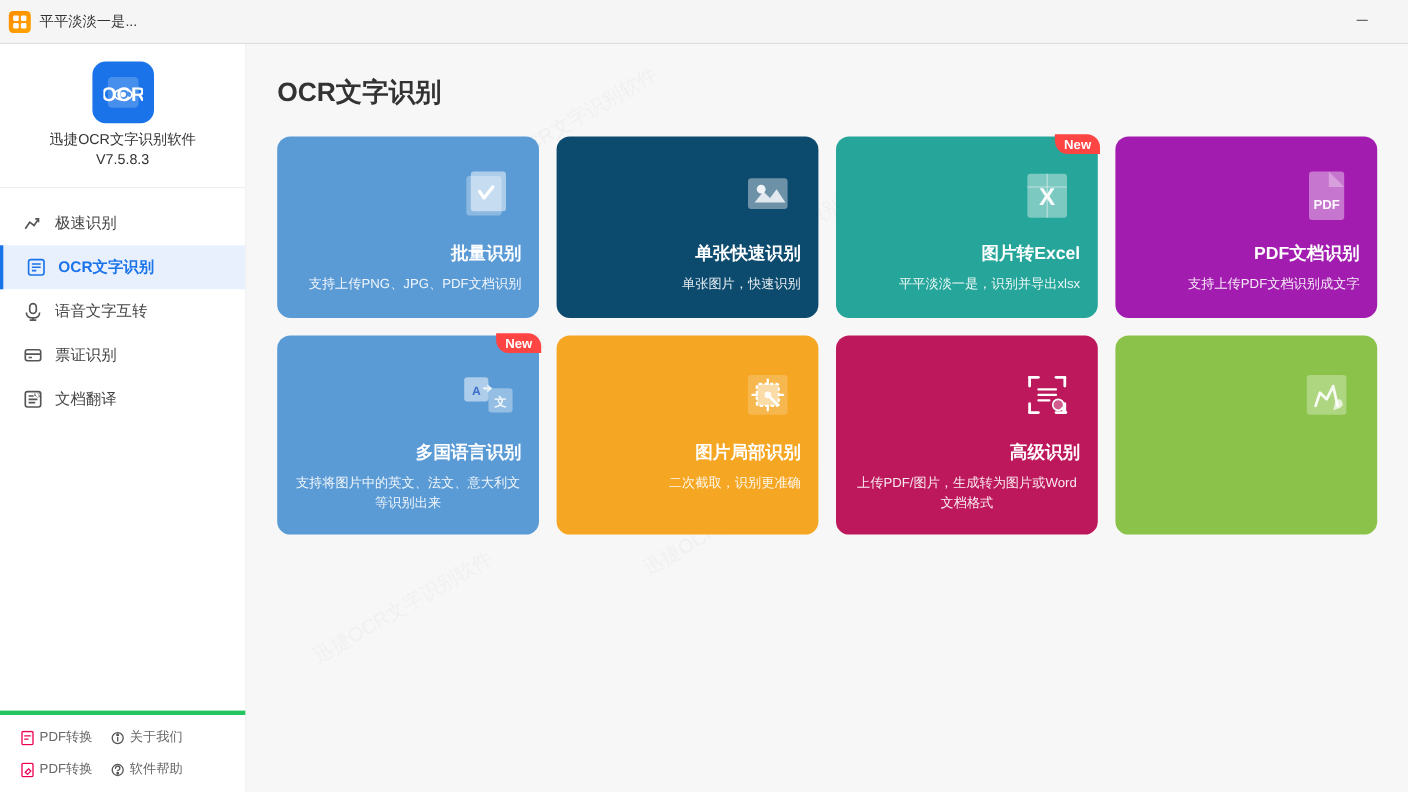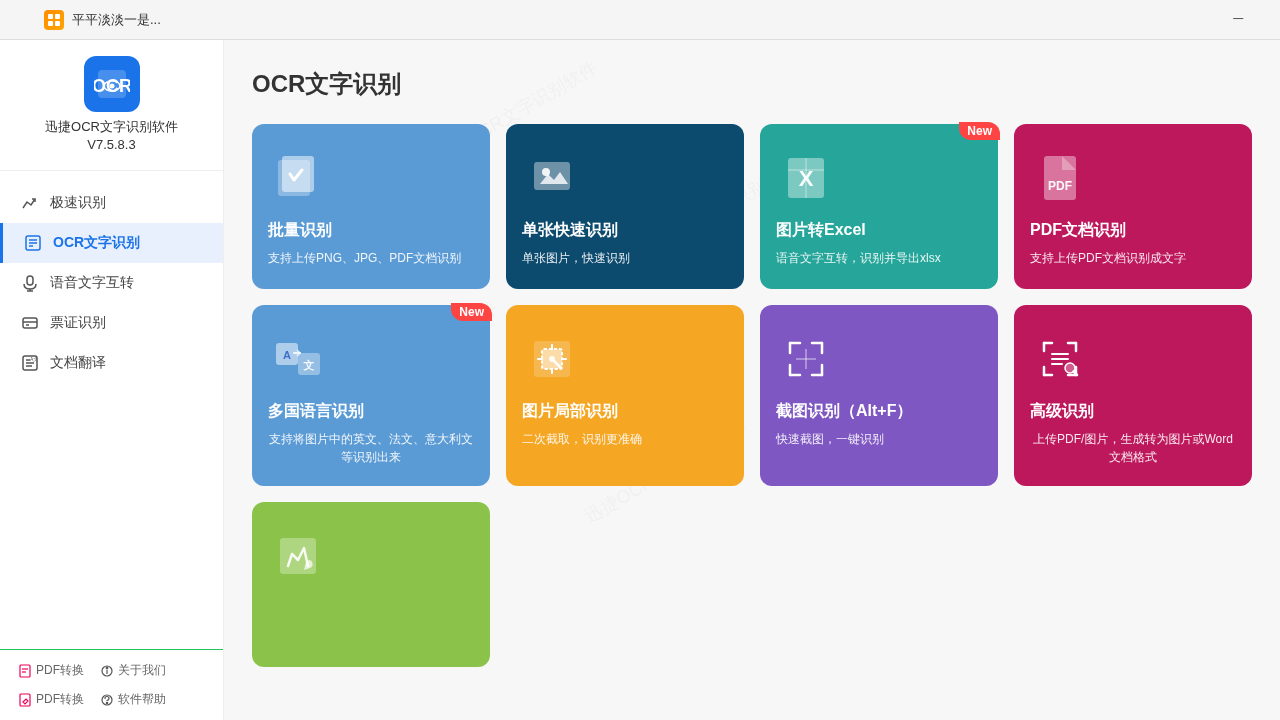--- a/index.html
+++ b/index.html
@@ -21,21 +21,20 @@
       align-items: center;
       justify-content: space-between;
       padding: 0 8px;
       border-bottom: 1px solid #ddd;
       flex-shrink: 0;
     }
     .titlebar-left {
       display: flex;
       align-items: center;
       gap: 8px;
-      margin-left: 36px;
     }
     .titlebar-icon {
       width: 20px;
       height: 20px;
       background: linear-gradient(135deg, #ff8c00, #ffa500);
       border-radius: 4px;
       display: flex; align-items: center; justify-content: center;
     }
     .titlebar-title {
       font-size: 13px;
@@ -133,21 +132,21 @@
       height: 20px;
       display: flex; align-items: center; justify-content: center;
       font-size: 16px;
       flex-shrink: 0;
     }
     .sidebar-footer {
       padding: 8px 12px;
       display: flex;
       flex-wrap: wrap;
       gap: 4px;
-      border-top: 1px solid #22c55e;
+      border-top: 4px solid #22c55e;
     }
     .sidebar-footer-btn {
       display: flex; align-items: center; gap: 4px;
       font-size: 12px;
       color: #666;
       cursor: pointer;
       padding: 4px 6px;
       border-radius: 4px;
     }
 
@@ -168,30 +167,30 @@
     .cards-grid {
       display: grid;
       grid-template-columns: repeat(4, 1fr);
       gap: 16px;
     }
     .card {
       border-radius: 12px;
       padding: 24px 16px 20px;
       display: flex;
       flex-direction: column;
-      align-items: flex-start;
+      align-items: flex-end;
       cursor: pointer;
       position: relative;
       min-height: 165px;
       transition: transform 0.1s;
     }
     .card-blue { background: #5b9bd5; }
     .card-teal { background: #0c4a6e; }
     .card-green { background: #26a69a; }
-    .card-pink { background: #be185d; }
+    .card-pink { background: #a21caf; }
     .card-orange { background: #f5a623; }
     .card-purple { background: #7e57c2; }
     .card-cyan { background: #be185d; }
     .card-lime { background: #8bc34a; }
 
     .card-icon {
       width: 60px;
       height: 60px;
       display: flex; align-items: center; justify-content: center;
       margin-bottom: 12px;
@@ -419,21 +418,21 @@
         <div class="badge-new">New</div>
         <div class="card-icon">
           <svg viewBox="0 0 52 52">
             <rect x="8" y="6" width="36" height="40" rx="3" fill="rgba(255,255,255,0.4)"></rect>
             <text x="26" y="34" text-anchor="middle" font-size="22" font-weight="bold" fill="rgba(255,255,255,0.95)">X</text>
             <line x1="8" y1="18" x2="44" y2="18" stroke="rgba(255,255,255,0.5)" stroke-width="1"></line>
             <line x1="26" y1="6" x2="26" y2="46" stroke="rgba(255,255,255,0.5)" stroke-width="1"></line>
           </svg>
         </div>
         <div class="card-title">图片转Excel</div>
-        <div class="card-desc">语音文字互转，识别并导出xlsx</div>
+        <div class="card-desc">平平淡淡一是，识别并导出xlsx</div>
       </div>
 
       <div class="card card-pink">
         <div class="card-icon">
           <svg viewBox="0 0 52 52">
             <rect x="10" y="4" width="32" height="44" rx="3" fill="rgba(255,255,255,0.4)"></rect>
             <path d="M28 4 L42 18 L28 18 Z" fill="rgba(255,255,255,0.3)"></path>
             <text x="26" y="38" text-anchor="middle" font-size="12" font-weight="bold" fill="rgba(255,255,255,0.95)">PDF</text>
           </svg>
         </div>
@@ -467,38 +466,20 @@
             <line x1="12" y1="26" x2="16" y2="26" stroke="white" stroke-width="2" stroke-linecap="round"></line>
             <line x1="36" y1="26" x2="40" y2="26" stroke="white" stroke-width="2" stroke-linecap="round"></line>
             <circle cx="26" cy="26" r="3" fill="rgba(255,255,255,0.9)"></circle>
             <line x1="28" y1="28" x2="34" y2="34" stroke="white" stroke-width="2.5" stroke-linecap="round"></line>
           </svg>
         </div>
         <div class="card-title">图片局部识别</div>
         <div class="card-desc">二次截取，识别更准确</div>
       </div>
 
-      <div class="card card-purple">
-        <div class="card-icon">
-          <svg viewBox="0 0 52 52">
-            <line x1="10" y1="10" x2="10" y2="20" stroke="white" stroke-width="2.5" stroke-linecap="round"></line>
-            <line x1="10" y1="10" x2="20" y2="10" stroke="white" stroke-width="2.5" stroke-linecap="round"></line>
-            <line x1="42" y1="10" x2="42" y2="20" stroke="white" stroke-width="2.5" stroke-linecap="round"></line>
-            <line x1="42" y1="10" x2="32" y2="10" stroke="white" stroke-width="2.5" stroke-linecap="round"></line>
-            <line x1="10" y1="42" x2="10" y2="32" stroke="white" stroke-width="2.5" stroke-linecap="round"></line>
-            <line x1="10" y1="42" x2="20" y2="42" stroke="white" stroke-width="2.5" stroke-linecap="round"></line>
-            <line x1="42" y1="42" x2="42" y2="32" stroke="white" stroke-width="2.5" stroke-linecap="round"></line>
-            <line x1="42" y1="42" x2="32" y2="42" stroke="white" stroke-width="2.5" stroke-linecap="round"></line>
-            <line x1="26" y1="16" x2="26" y2="36" stroke="rgba(255,255,255,0.7)" stroke-width="1"></line>
-            <line x1="16" y1="26" x2="36" y2="26" stroke="rgba(255,255,255,0.7)" stroke-width="1"></line>
-          </svg>
-        </div>
-        <div class="card-title">截图识别（Alt+F）</div>
-        <div class="card-desc">快速截图，一键识别</div>
-      </div>
 
       <div class="card card-cyan">
         <div class="card-icon">
           <svg viewBox="0 0 52 52">
             <line x1="10" y1="10" x2="10" y2="18" stroke="white" stroke-width="2.5" stroke-linecap="round"></line>
             <line x1="10" y1="10" x2="18" y2="10" stroke="white" stroke-width="2.5" stroke-linecap="round"></line>
             <line x1="42" y1="10" x2="42" y2="18" stroke="white" stroke-width="2.5" stroke-linecap="round"></line>
             <line x1="42" y1="10" x2="34" y2="10" stroke="white" stroke-width="2.5" stroke-linecap="round"></line>
             <line x1="10" y1="42" x2="10" y2="34" stroke="white" stroke-width="2.5" stroke-linecap="round"></line>
             <line x1="10" y1="42" x2="18" y2="42" stroke="white" stroke-width="2.5" stroke-linecap="round"></line>

